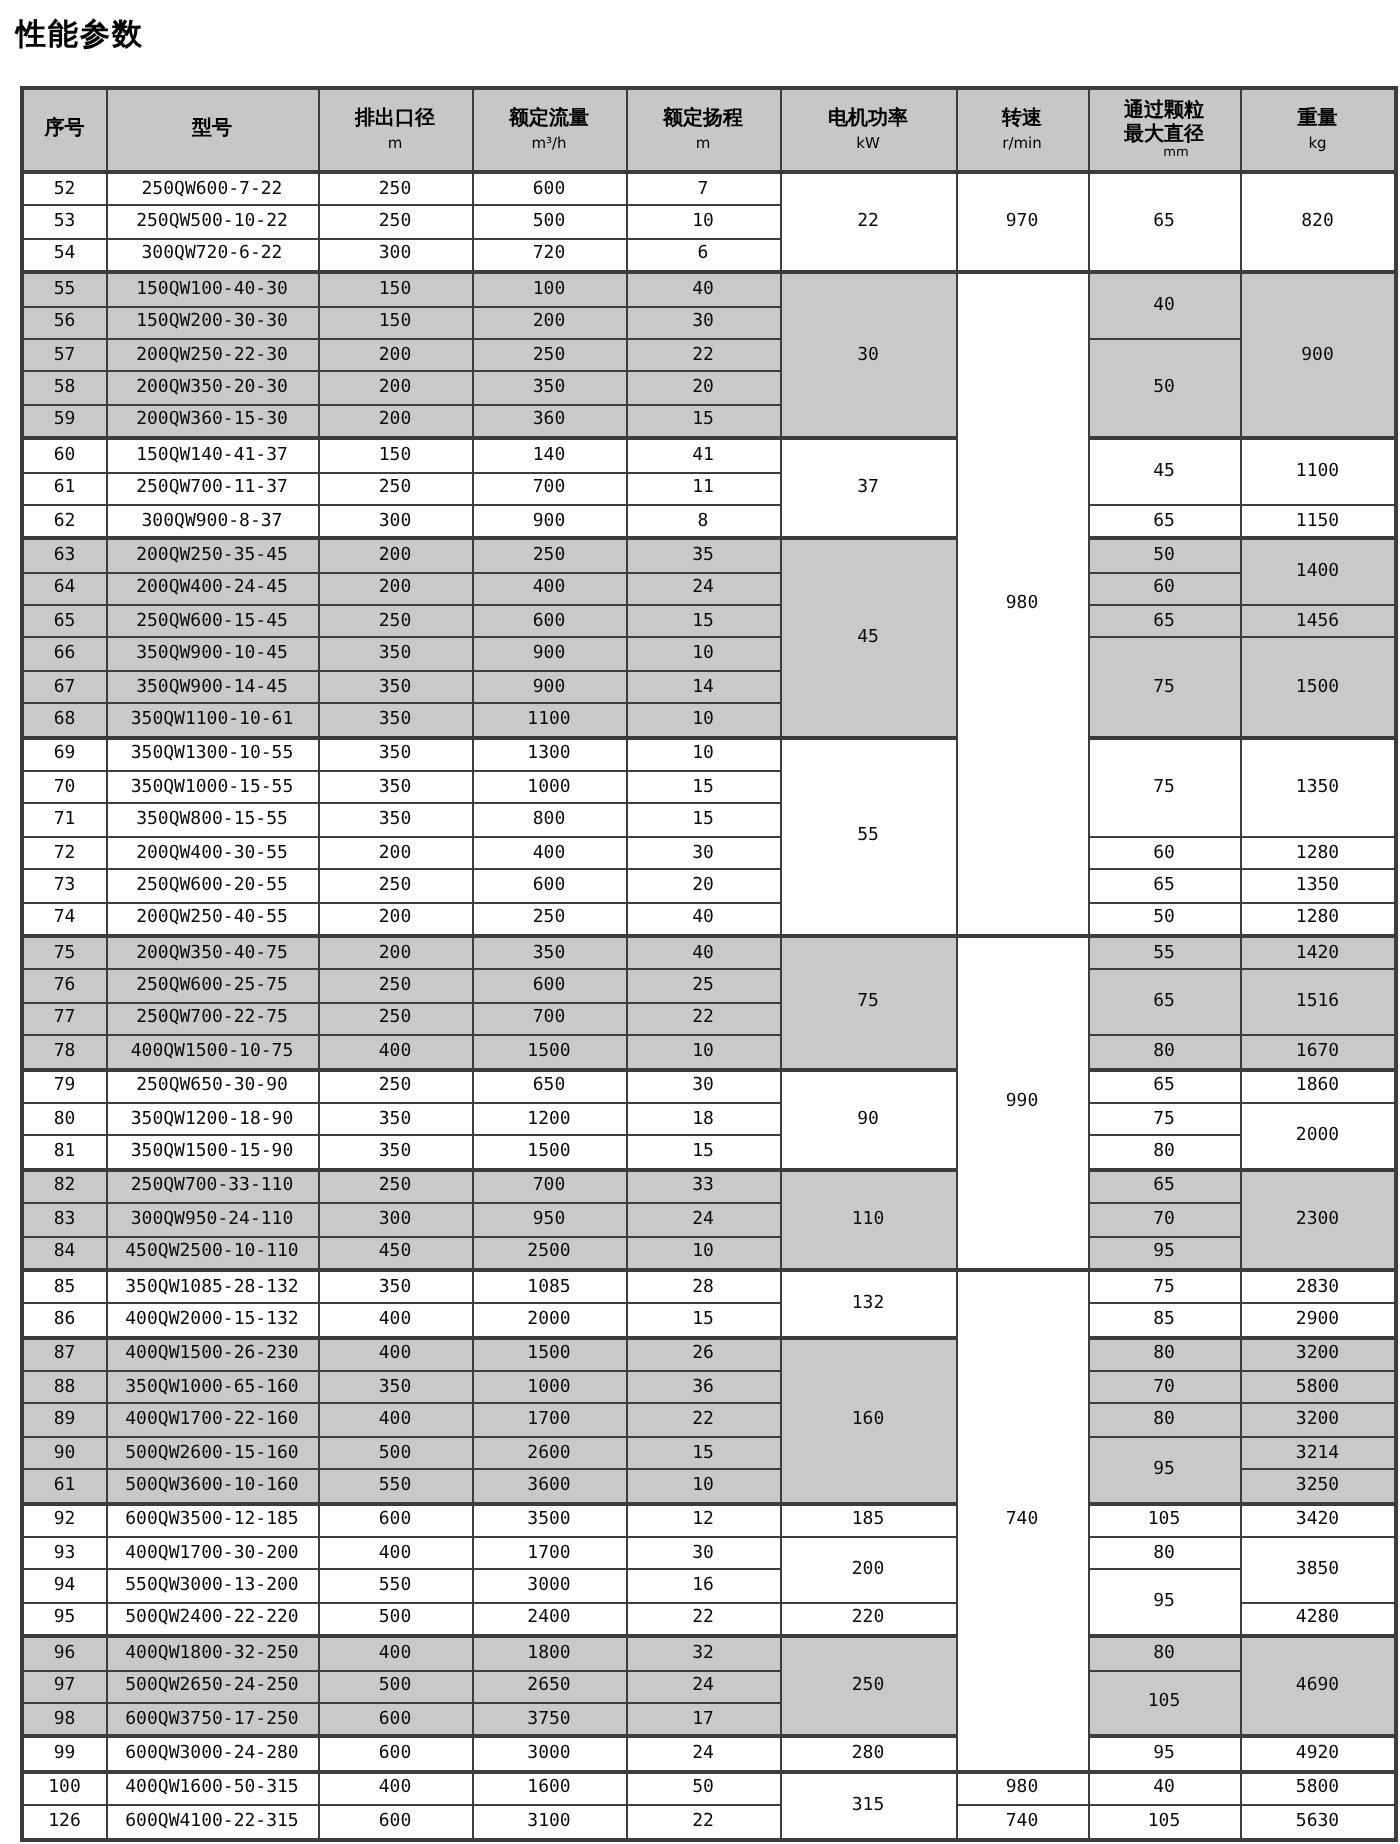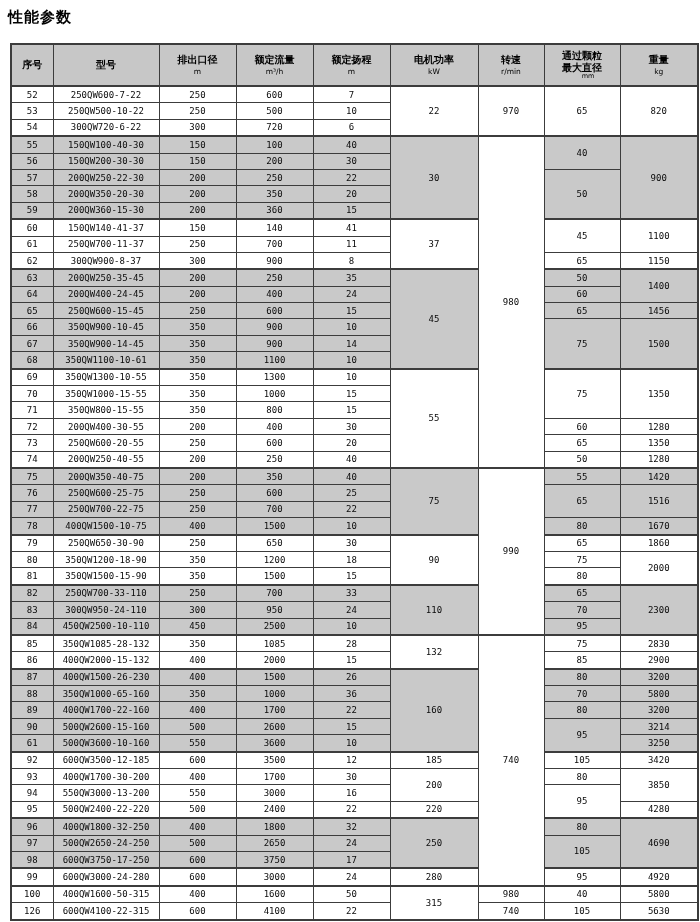--- a/index.html
+++ b/index.html
@@ -557,20 +557,20 @@
         <td>50</td>
         <td rowspan="2">315</td>
         <td>980</td>
         <td>40</td>
         <td>5800</td>
       </tr>
       <tr>
         <td>126</td>
         <td>600QW4100-22-315</td>
         <td>600</td>
-        <td>4100</td>
+        <td>3100</td>
         <td>22</td>
         <td>740</td>
         <td>105</td>
         <td>5630</td>
       </tr>
     </tbody>
 </table>
 
 </body></html>

